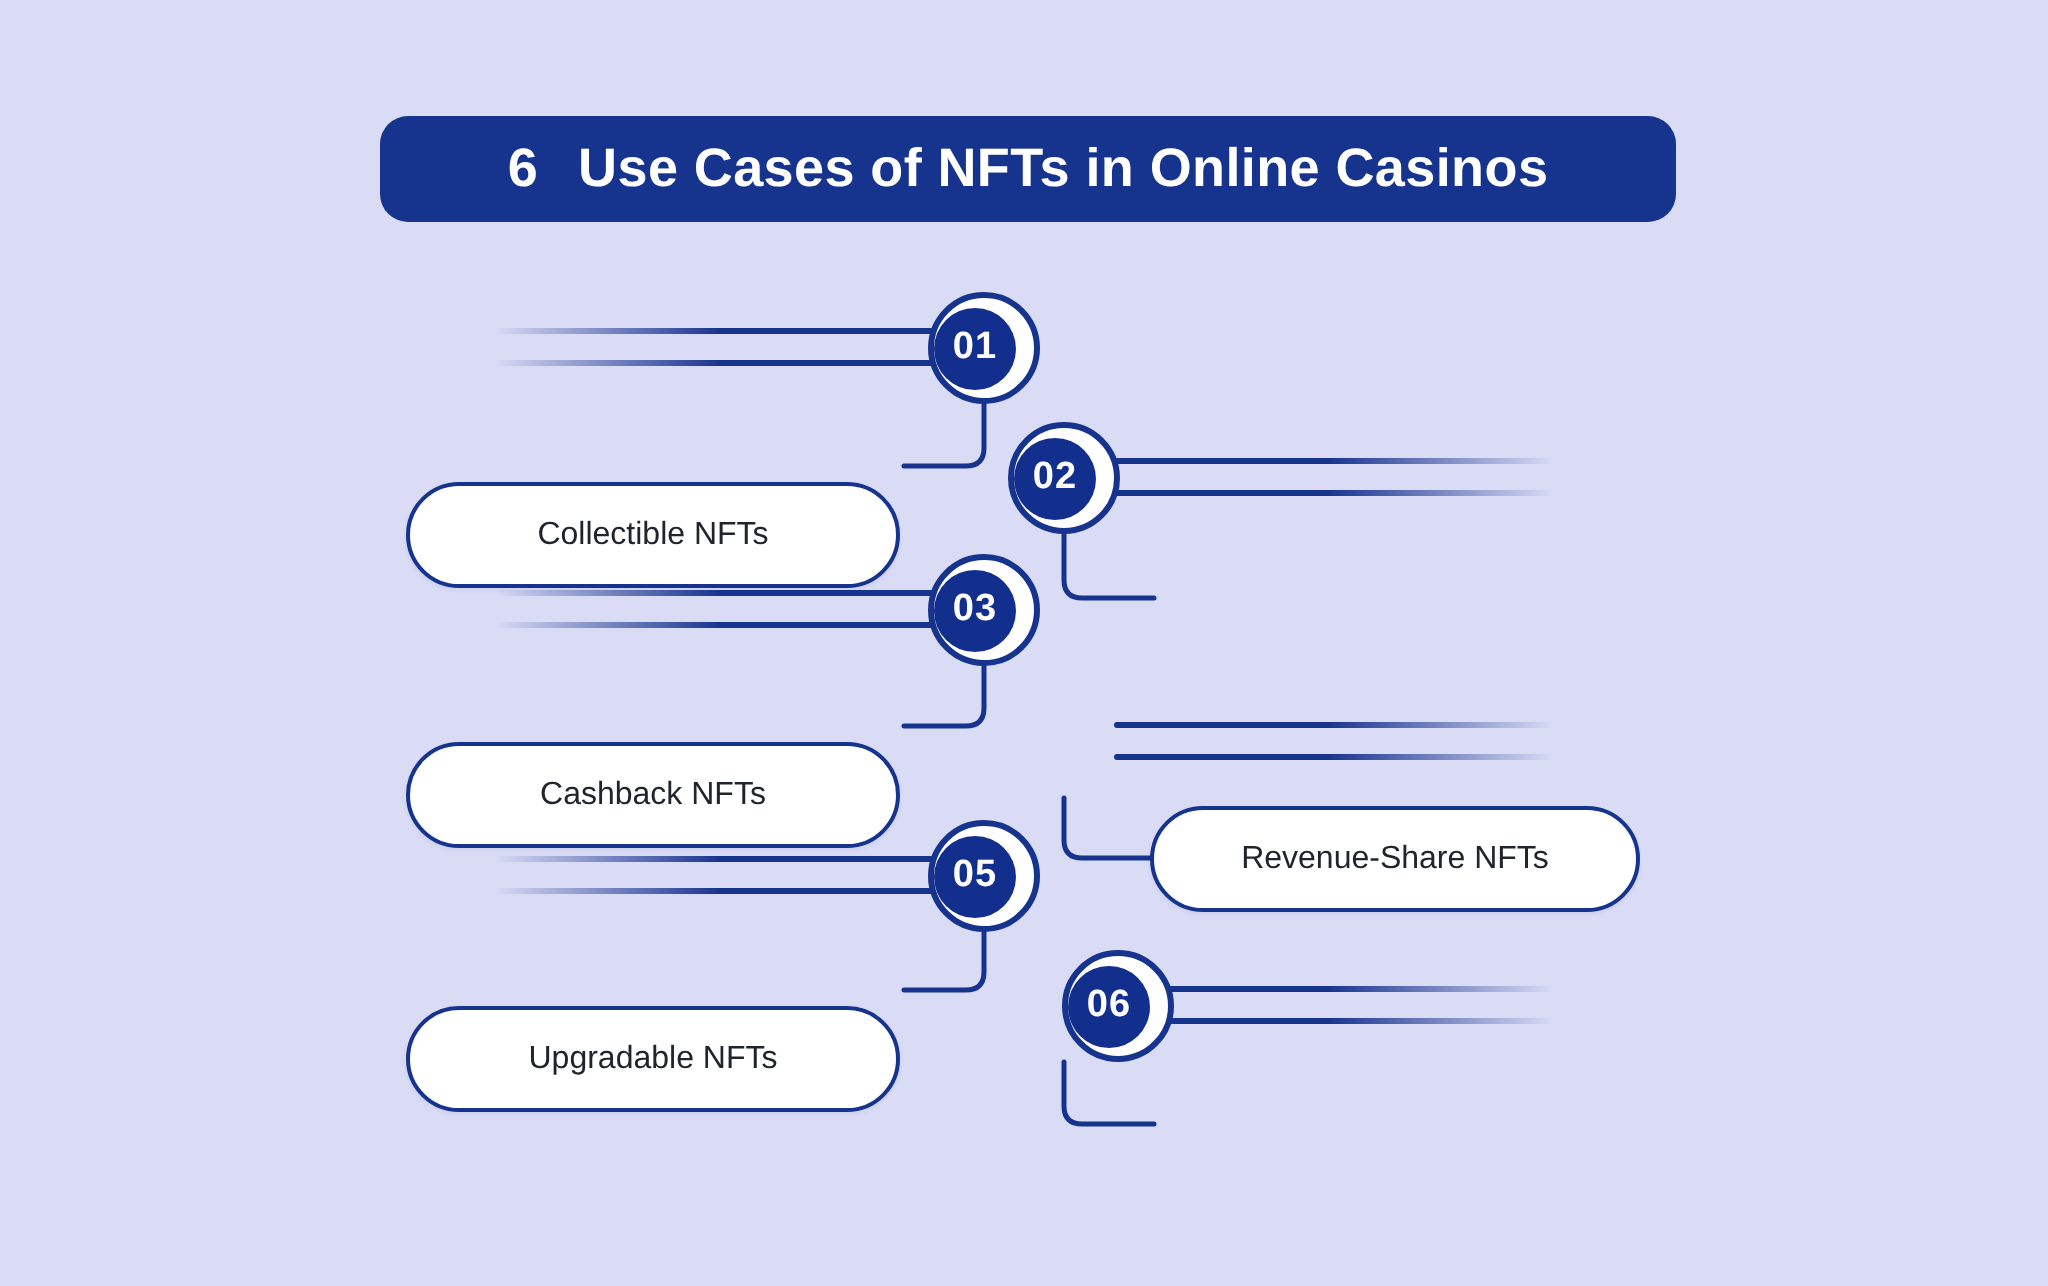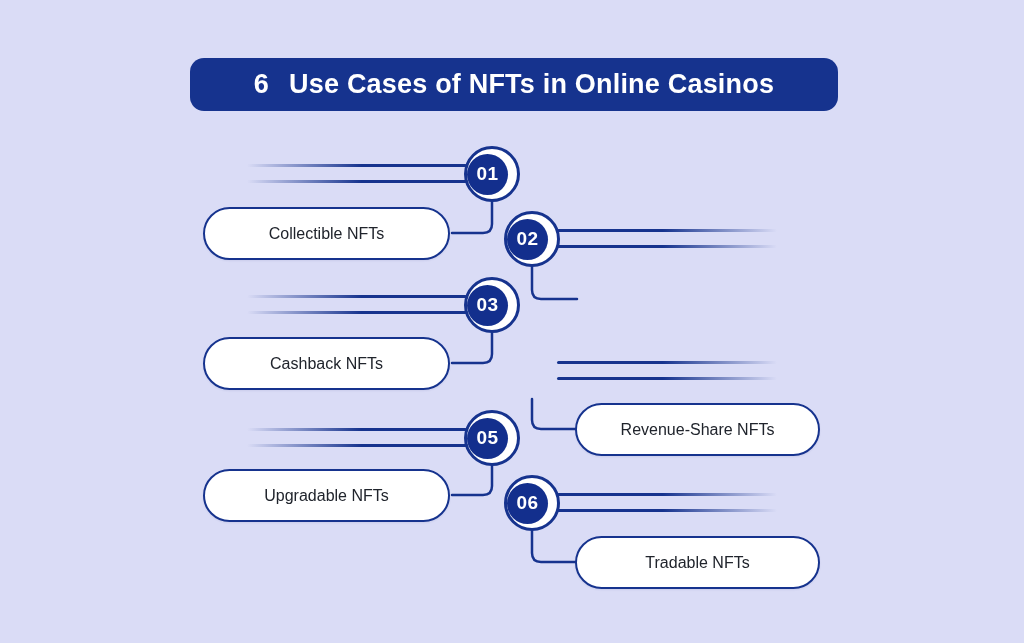--- a/index.html
+++ b/index.html
@@ -60,21 +60,21 @@
     height:53px;box-sizing:border-box;
     background:#ffffff;
     border:2px solid #16338e;
     border-radius:27px;
     display:flex;align-items:center;justify-content:center;
     font-size:16px;font-weight:500;
     color:#20242c;
     z-index:2;
     box-shadow:0 1px 2px rgba(20,40,120,0.08);
   }
-  .pill.w-left{left:203px;width:247px;}
+  .pill.w-left{left:203px;width:247px;margin-top:34px;}
   .pill.w-right{left:575px;width:245px;}
   
   .connector-layer{
     position:absolute;left:0;top:0;width:1024px;height:643px;
     z-index:1;
   }
   .connector-layer path{
     fill:none;
     stroke:#16338e;
     stroke-width:2.5;
@@ -134,20 +134,17 @@
   <div class="rail left-fade" style="left:247px;top:444px"></div>
   <div class="num-circle" style="left:464px;top:410px">
     <span class="inner">05</span>
   </div>
   <div class="pill w-left" style="top:469px">
     <span>Upgradable NFTs</span>
   </div>
 
   <div class="rail right-fade" style="left:557px;top:493px"></div>
   <div class="rail right-fade" style="left:557px;top:509px"></div>
-  <div class="num-circle" style="left:504px;top:475px">
+  <div class="num-circle" style="left:531px;top:475px">
     <span class="inner">06</span>
-  </div>
-  <div class="pill w-right" style="top:536px">
-    <span>Tradable NFTs</span>
   </div>
 
 </div>
 
 </body></html>

